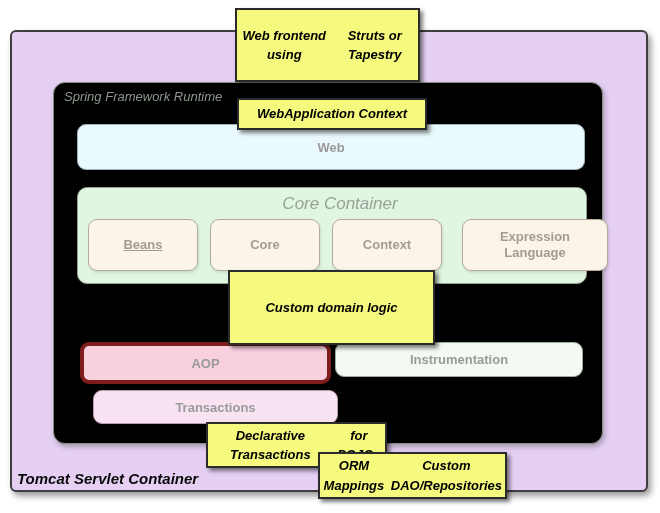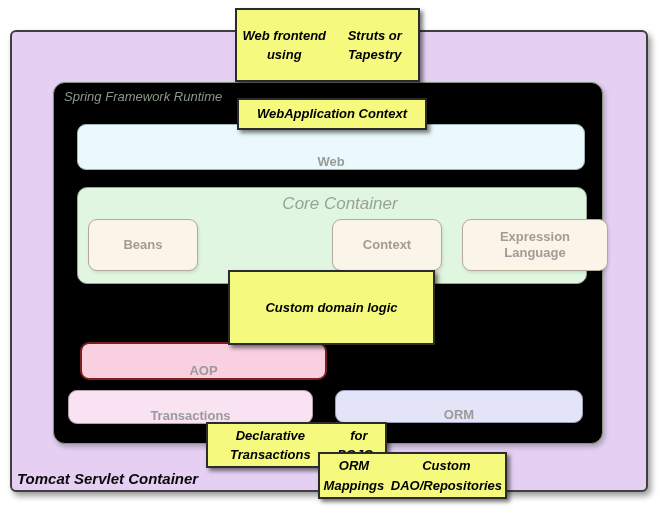--- a/index.html
+++ b/index.html
@@ -49,21 +49,21 @@
     left: 10px; top: 6px;
     font-size: 13px;
     font-style: italic;
     color: #8b988b;
     white-space: nowrap;
   }
   .inner-box {
     position: absolute;
     border-radius: 9px;
     display: flex;
-    align-items: flex-end;
+    align-items: center;
     justify-content: center;
     font-size: 13px;
     font-weight: bold;
     color: #9a9a9a;
     text-align: center;
     box-shadow: 1px 2px 3px rgba(0,0,0,0.12);
   }
   .web-box {
     left: 23px; top: 41px;
     width: 506px; height: 44px;
@@ -97,27 +97,27 @@
     display: flex;
     align-items: center;
     justify-content: center;
     font-size: 13px;
     font-weight: bold;
     color: #a39c93;
     text-align: center;
     line-height: 1.25;
     box-shadow: 1px 2px 3px rgba(0,0,0,0.10);
   }
-  .mod-beans   { left: 10px;  width: 108px; }
+  .mod-beans   { left: 10px;  width: 108px; text-decoration: underline; }
   .mod-core    { left: 132px; width: 108px; }
   .mod-context { left: 254px; width: 108px; }
   .mod-el      { left: 384px; width: 112px; padding: 0 16px; }
-  .aop-box           { left: 26px;  top: 259px; width: 243px; height: 34px; background: #f8d0df; border: 2px solid #7f1d1d; }
+  .aop-box           { left: 26px;  top: 259px; width: 243px; height: 34px; background: #f8d0df; border: 4px solid #7f1d1d; }
   .instrumentation-box{ left: 281px; top: 259px; width: 246px; height: 33px; background: #f3faf1; border: 1px solid #9cab9c; }
-  .transactions-box  { left: 14px;  top: 307px; width: 243px; height: 32px; background: #f9e3f3; border: 1px solid #b79cae; }
+  .transactions-box  { left: 39px;  top: 307px; width: 243px; height: 32px; background: #f9e3f3; border: 1px solid #b79cae; }
   .orm-box           { left: 281px; top: 307px; width: 246px; height: 31px; background: #e4e4f8; border: 1px solid #9e9eba; }
   
   .callout {
     position: absolute;
     background: #f5f97d;
     border: 2px solid #2b2b2b;
     box-shadow: 3px 3px 4px rgba(0,0,0,0.50);
     display: flex;
     align-items: center;
     justify-content: center;
@@ -147,36 +147,39 @@
 
       <div class="inner-box web-box">
         <span>Web</span>
       </div>
 
       <div class="core-container">
         <div class="core-title">Core Container</div>
         <div class="module-box mod-beans">
           <span>Beans</span>
         </div>
+        <div class="module-box mod-core">
+          <span>Core</span>
+        </div>
         <div class="module-box mod-context">
           <span>Context</span>
         </div>
         <div class="module-box mod-el">
           <span>Expression Language</span>
         </div>
       </div>
 
       <div class="inner-box aop-box">
         <span>AOP</span>
       </div>
+      <div class="inner-box instrumentation-box">
+        <span>Instrumentation</span>
+      </div>
       <div class="inner-box transactions-box">
         <span>Transactions</span>
-      </div>
-      <div class="inner-box orm-box">
-        <span>ORM</span>
       </div>
     </div>
 
     <div class="tomcat-label">Tomcat Servlet Container</div>
   </div>
 
   <div class="callout callout-web-frontend">
     <span>Web frontend  using</span>
     <span>Struts or Tapestry</span>
   </div>

